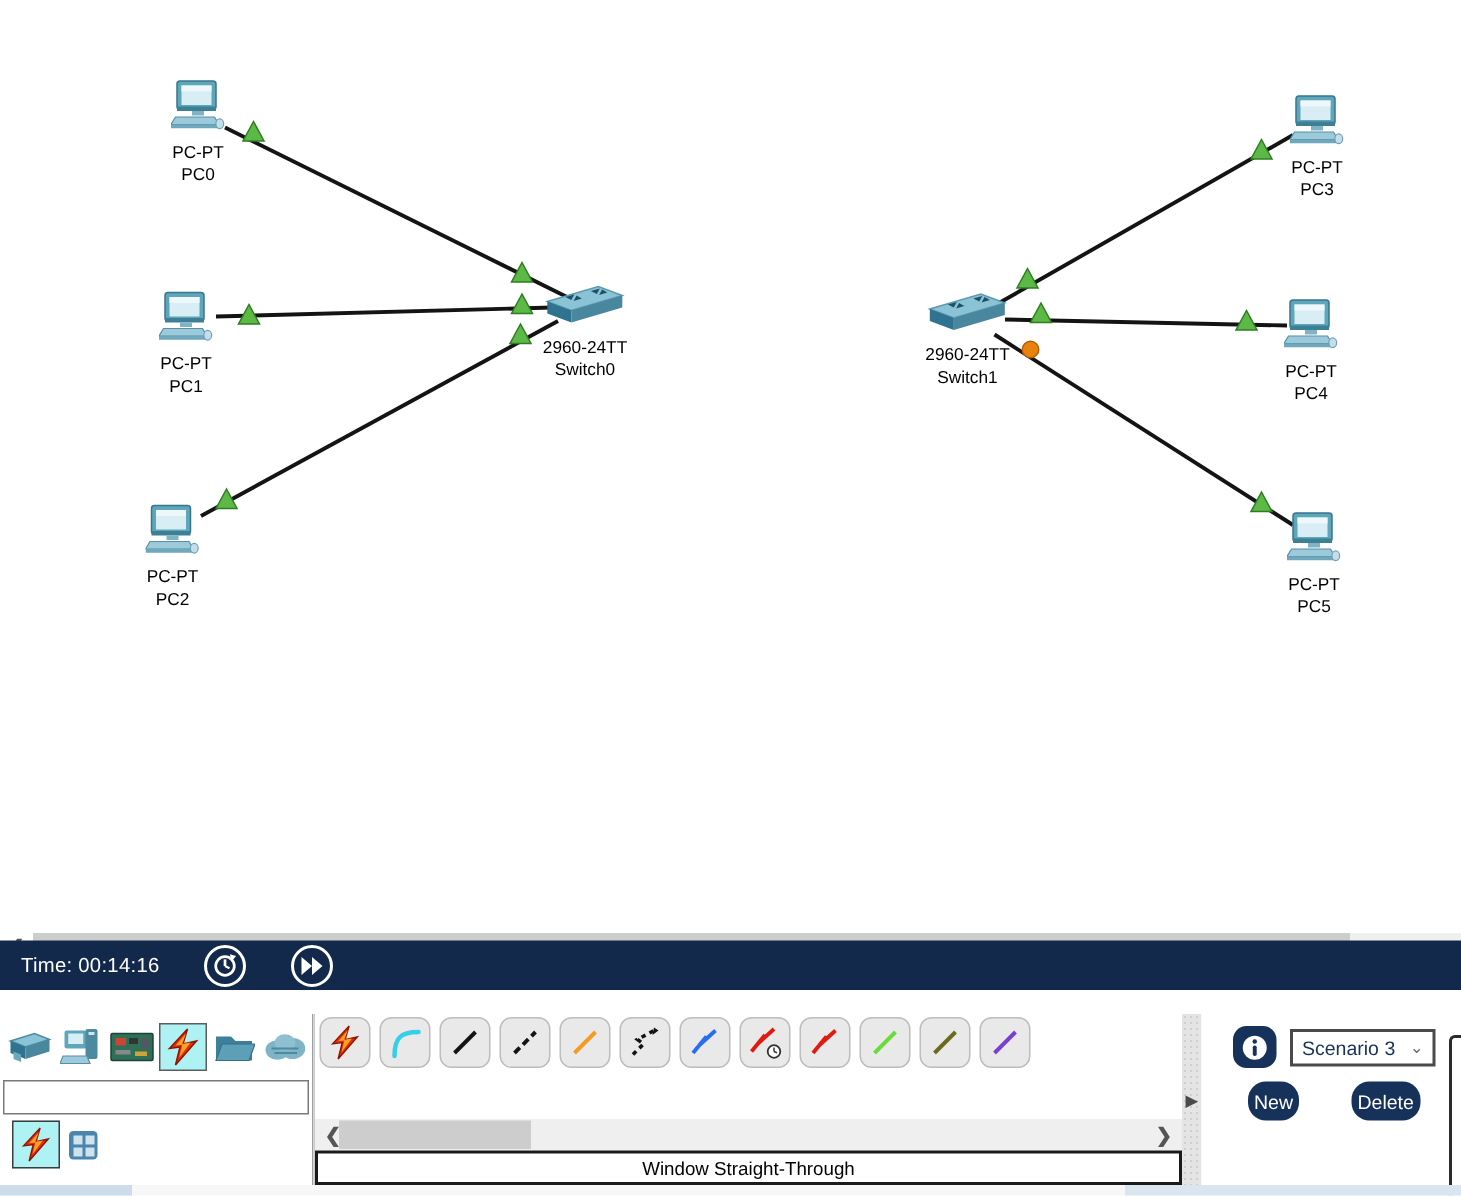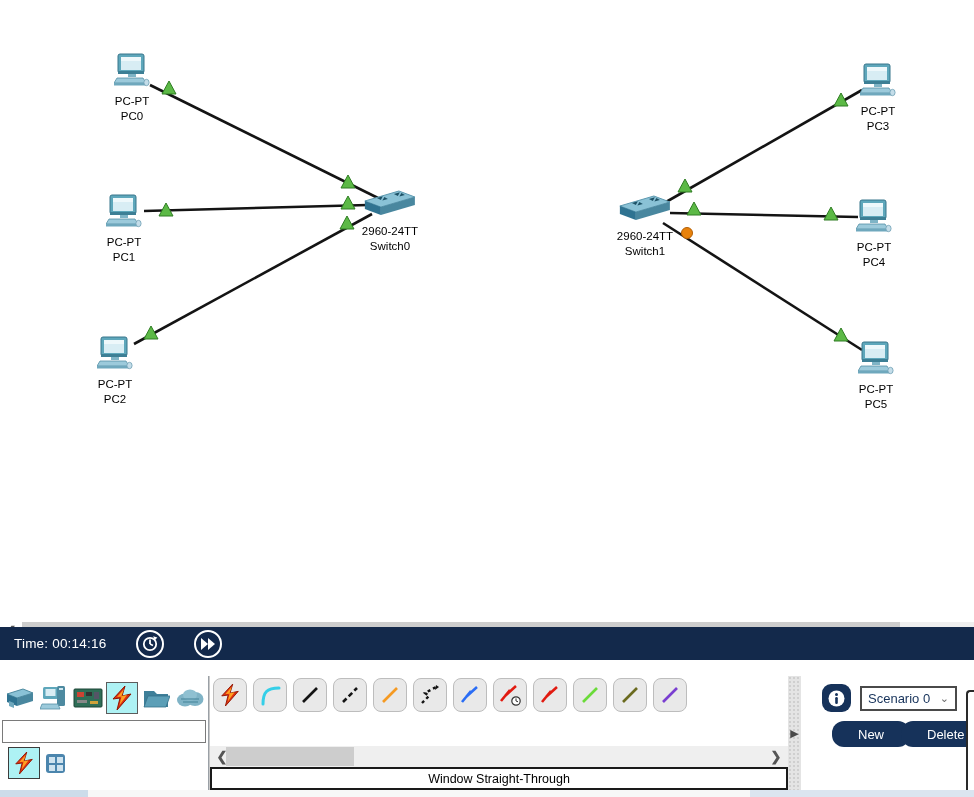--- a/index.html
+++ b/index.html
@@ -56,21 +56,21 @@
 
   
   .collapse-strip { position:absolute; left:788px; top:0; width:13px; height:114px; background:#e4e4e4;
                     background-image:radial-gradient(#cfcfcf 1px, transparent 1px); background-size:4px 4px;
                     display:flex; align-items:center; justify-content:center; }
   .collapse-arrow { color:#4a4a4a; font-size:11px; cursor:pointer; }
 
   
   .pdu-panel { position:absolute; left:801px; top:0; width:165px; height:114px; background:#fff; }
   .navy-btn { background:#16325a; color:#fff; border:none; border-radius:12px; font-family:"Liberation Sans",sans-serif;
-              font-size:13px; padding:4px 26px; cursor:pointer; }
+              font-size:13px; padding:4px 4px; cursor:pointer; }
   .info-btn { position:absolute; left:21px; top:8px; width:29px; height:28px; border-radius:9px; background:#16325a;
               display:flex; align-items:center; justify-content:center; cursor:pointer; }
   .scenario-select { position:absolute; left:59px; top:10px; width:97px; height:25px; background:#fff; border:2px solid #4a4a4a;
                      display:flex; align-items:center; justify-content:space-between; padding:0 6px; cursor:pointer; }
   .scenario-select .val { font-size:13px; color:#16325a; }
   .scenario-select .chev { color:#6a6a6a; font-size:11px; }
   .new-btn { position:absolute; left:31px; top:45px; height:26px; }
   .delete-btn { position:absolute; left:100px; top:45px; height:26px; }
   .toggle-btn { position:absolute; left:7px; top:79px; height:26px; white-space:nowrap; }
 
@@ -394,21 +394,21 @@
 
     <div class="pdu-panel">
       <div class="info-btn">
         <svg width="19" height="19" viewBox="0 0 19 19">
           <circle cx="9.5" cy="9.5" r="8" fill="#fff"></circle>
           <circle cx="9.5" cy="5.4" r="1.5" fill="#16325a"></circle>
           <rect x="8.2" y="8" width="2.6" height="7" rx="1.2" fill="#16325a"></rect>
         </svg>
       </div>
       <div class="scenario-select">
-        <span class="val">Scenario 0</span>
+        <span class="val">Scenario 3</span>
         <span class="chev">⌄</span>
       </div>
       <button class="navy-btn new-btn">New</button>
       <button class="navy-btn delete-btn">Delete</button>
     </div>
   </div>
 
   <div class="pdu-edge"></div>
 
   <div class="bottom-strip">

